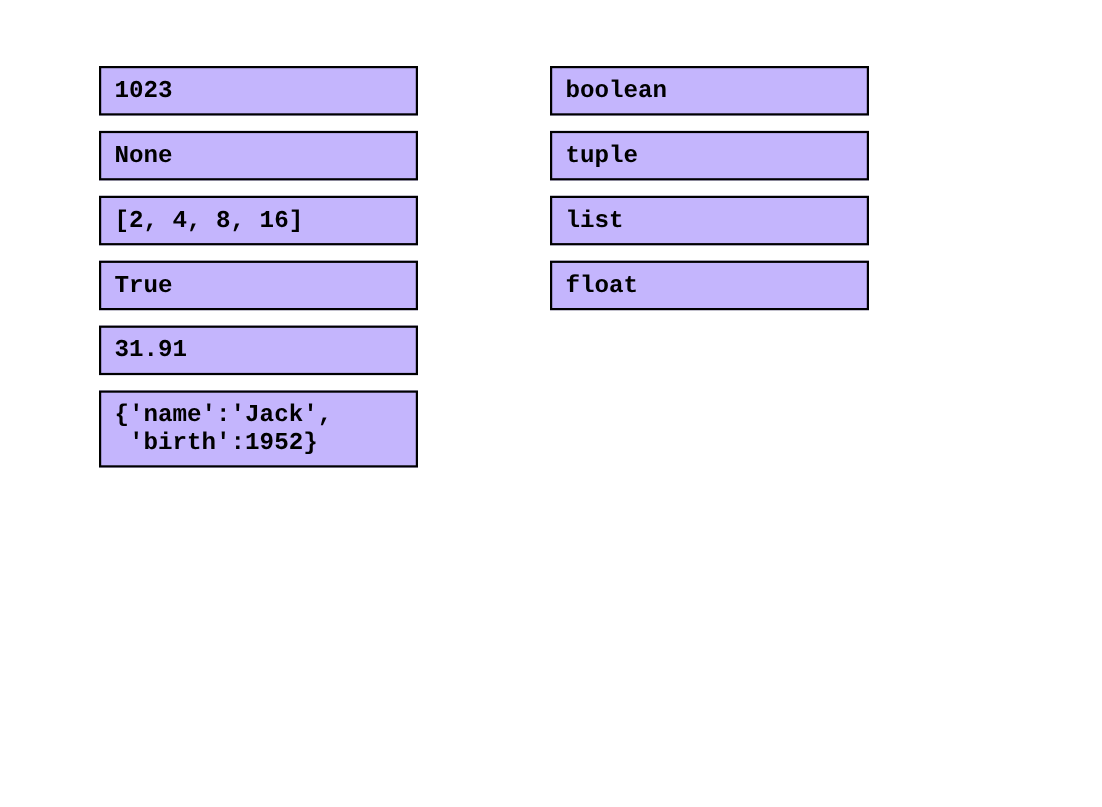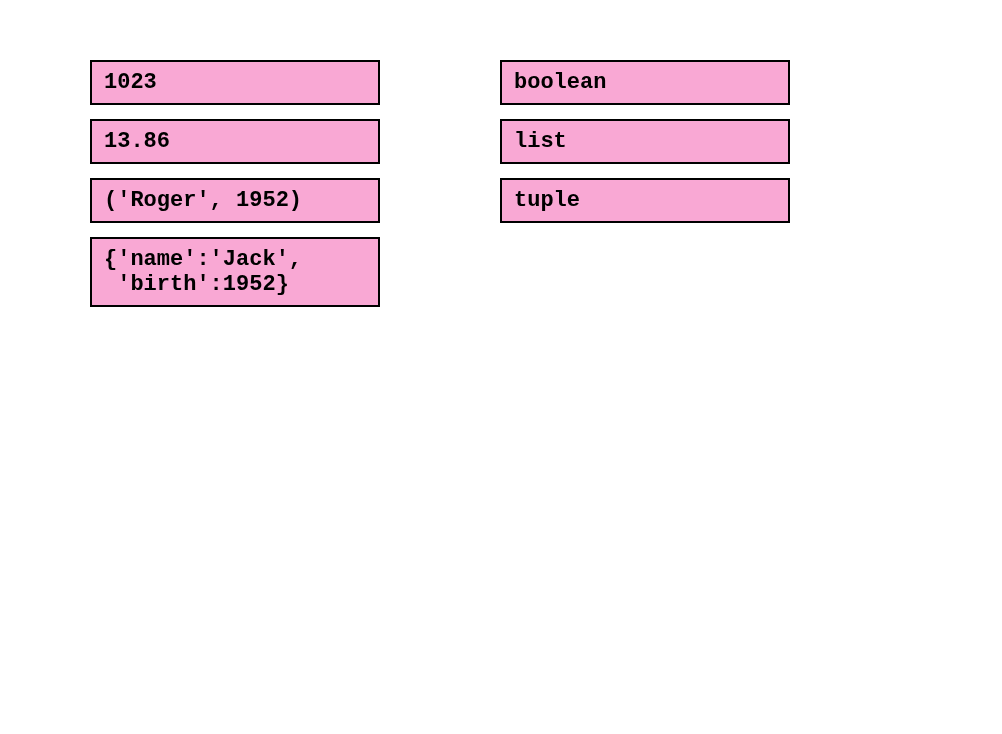--- a/index.html
+++ b/index.html
@@ -26,35 +26,38 @@
     }
     .col-right {
       width: 290px;
     }
     .box {
       border: 2px solid #000;
       padding: 8px 12px;
       font-size: 22px;
       font-weight: bold;
       color: #000;
-      background: #f9a8d4;
+      background: #c4b5fd;
       box-sizing: border-box;
       white-space: pre;
       font-family: Liberation Mono, monospace;
     }
   </style>
 </head>
 <body>
 
 <div class="container">
   <div class="column col-left">
     <div class="box">1023</div>
-    <div class="box">13.86</div>
-    <div class="box">('Roger', 1952)</div>
+    <div class="box">None</div>
+    <div class="box">[2, 4, 8, 16]</div>
+    <div class="box">True</div>
+    <div class="box">31.91</div>
     <div class="box">{'name':'Jack',
  'birth':1952}</div>
   </div>
   <div class="column col-right">
     <div class="box">boolean</div>
+    <div class="box">tuple</div>
     <div class="box">list</div>
-    <div class="box">tuple</div>
+    <div class="box">float</div>
   </div>
 </div>
 
 </body></html>

